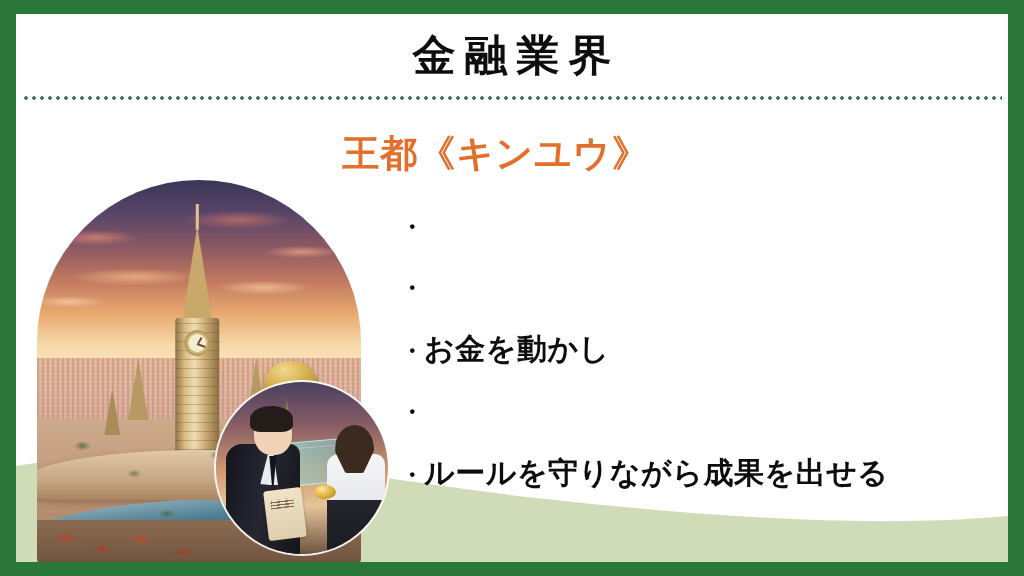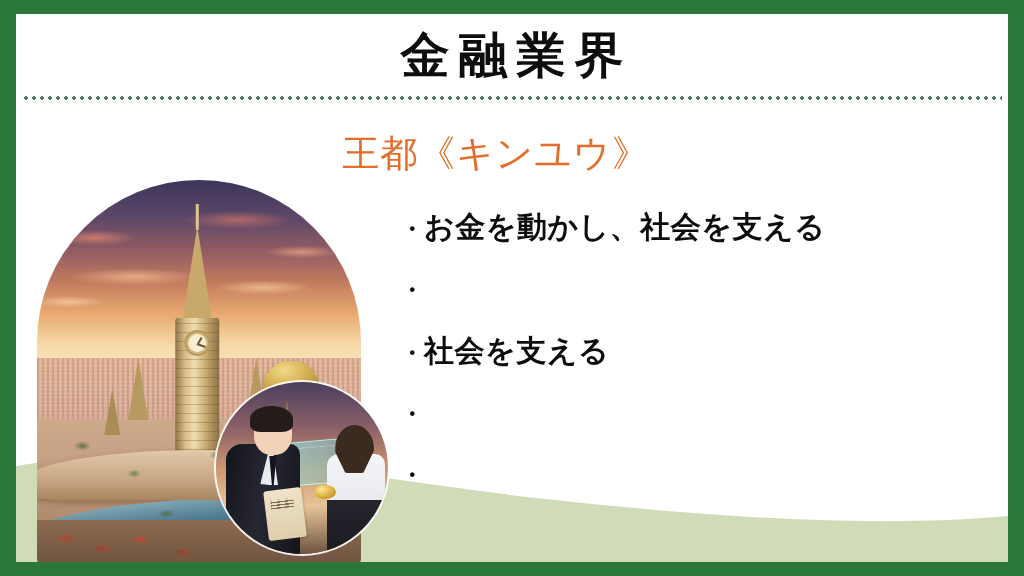--- a/index.html
+++ b/index.html
@@ -41,21 +41,21 @@
     z-index: 0;
   }
 
   
   .title {
     position: absolute;
     top: 16px;
     left: 0;
     width: 992px;
     text-align: center;
-    font-size: 49px;
+    font-size: 43px;
     line-height: 50px;
     font-weight: bold;
     color: #0d0d0d;
     letter-spacing: 9px;
     text-indent: 9px;
     z-index: 4;
     white-space: nowrap;
   }
 
   .divider {
@@ -72,21 +72,21 @@
   }
 
   .subtitle {
     position: absolute;
     top: 117px;
     left: 130px;
     width: 700px;
     text-align: center;
     font-size: 37px;
     line-height: 46px;
-    font-weight: normal;
+    font-weight: bold;
     color: #e2702c;
     letter-spacing: 1px;
     z-index: 4;
     white-space: nowrap;
   }
 
   
   .art {
     position: absolute;
     left: 21px;
@@ -396,31 +396,31 @@
       <div class="scroll"></div>
       <div class="woman-body"></div>
       <div class="woman-head"></div>
       <div class="woman-hair"></div>
       <div class="gold"></div>
     </div>
 
     <div class="bullets">
       <div class="bullet">
         <span class="dot">・</span>
-        <span class="txt">お金を動かし、社会を支える</span>
       </div>
       <div class="bullet">
         <span class="dot">・</span>
       </div>
       <div class="bullet">
         <span class="dot">・</span>
-        <span class="txt">社会を支える</span>
+        <span class="txt">お金を動かし</span>
       </div>
       <div class="bullet">
         <span class="dot">・</span>
       </div>
       <div class="bullet">
         <span class="dot">・</span>
+        <span class="txt">ルールを守りながら成果を出せる</span>
       </div>
     </div>
 
   </div>
 </div>
 
 </body></html>

